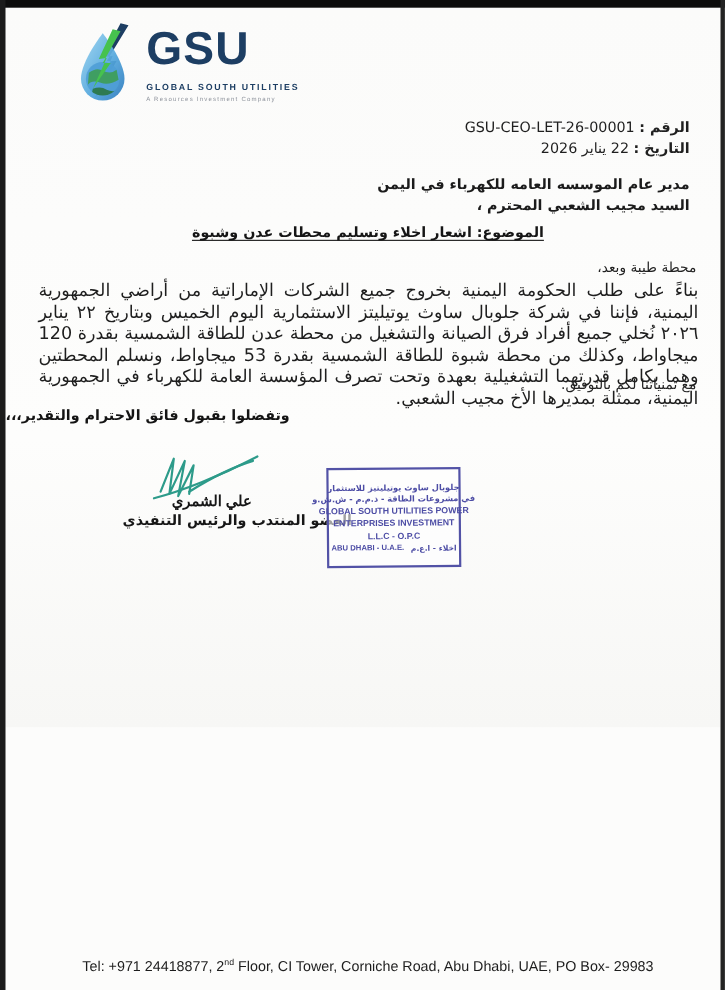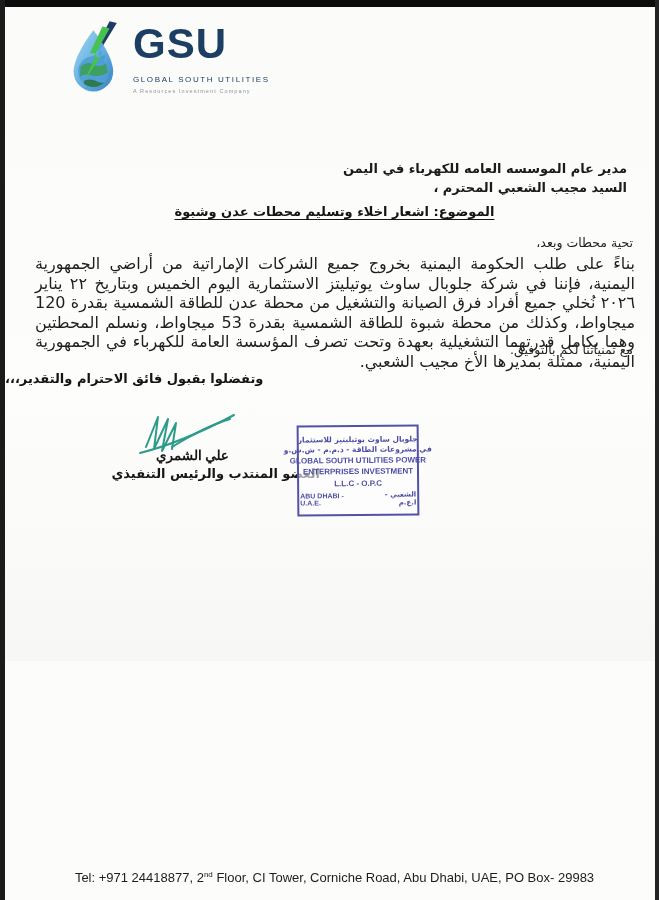--- a/index.html
+++ b/index.html
@@ -16,21 +16,21 @@
 
   
   .logo{position:absolute;left:60px;top:8px;width:190px;height:92px;}
   .logo-mark{position:absolute;left:5px;top:6px;width:54px;height:76px;}
   .logo-text{position:absolute;left:68px;top:8px;width:120px;}
   .logo-gsu{
     font-family:"Liberation Sans", sans-serif;font-weight:bold;
     font-size:42px;line-height:42px;color:#1d3e63;letter-spacing:1px;
   }
   .logo-sub{
-    font-family:"Liberation Sans", sans-serif;font-weight:normal;
+    font-family:"Liberation Sans", sans-serif;font-weight:bold;
     font-size:8px;color:#1d3e63;letter-spacing:1.6px;margin-top:10px;white-space:nowrap;
   }
   .logo-tagline{
     font-family:"Liberation Sans", sans-serif;
     font-size:5.5px;color:#8d929b;letter-spacing:1.1px;margin-top:4px;white-space:nowrap;
   }
 
   
   .meta{position:absolute;right:28px;top:100px;direction:rtl;text-align:right;color:#1f1f1f;}
   .meta-row{font-size:13px;line-height:19px;}
@@ -123,31 +123,41 @@
 
       <polygon points="36,6 22,36 30,35 16,66 34,40 26,40 44,8" fill="#46c24e"></polygon>
     </svg>
     <div class="logo-text">
       <div class="logo-gsu">GSU</div>
       <div class="logo-sub">GLOBAL SOUTH UTILITIES</div>
       <div class="logo-tagline">A Resources Investment Company</div>
     </div>
   </div>
 
+  <div class="meta">
+    <div class="meta-row">
+      <span class="meta-label">الرقم :</span>
+      <span class="meta-value">GSU-CEO-LET-26-00001</span>
+    </div>
+    <div class="meta-row">
+      <span class="meta-label">التاريخ :</span>
+      <span class="meta-value">22 يناير 2026</span>
+    </div>
+  </div>
 
   <div class="recipient">
     <div>مدير عام الموسسه العامه للكهرباء في اليمن</div>
     <div>السيد مجيب الشعبي   المحترم ،</div>
   </div>
 
   <div class="subject">
     <span>الموضوع: اشعار اخلاء وتسليم محطات عدن وشبوة</span>
   </div>
 
-  <div class="greeting">تحية محطات وبعد،</div>
+  <div class="greeting">محطة طيبة وبعد،</div>
 
   <div class="body-par">بناءً على طلب الحكومة اليمنية بخروج جميع الشركات الإماراتية من أراضي الجمهورية اليمنية، فإننا في شركة جلوبال ساوث يوتيليتز الاستثمارية اليوم الخميس وبتاريخ ٢٢ يناير ٢٠٢٦ نُخلي جميع أفراد فرق الصيانة والتشغيل من محطة عدن للطاقة الشمسية بقدرة 120 ميجاواط، وكذلك من محطة شبوة للطاقة الشمسية بقدرة 53 ميجاواط، ونسلم المحطتين وهما بكامل قدرتهما التشغيلية بعهدة وتحت تصرف المؤسسة العامة للكهرباء في الجمهورية اليمنية، ممثلة بمديرها الأخ مجيب الشعبي.</div>
 
   <div class="closing-wish">مع تمنياتنا لكم بالتوفيق.</div>
 
   <div class="closing-regards">وتفضلوا بقبول فائق الاحترام والتقدير،،،</div>
 
   <svg class="sig-scribble" viewBox="0 0 120 56">
     <g fill="none" stroke="#2d9b8a" stroke-width="2" stroke-linecap="round" stroke-linejoin="round">
       <path d="M16 46 L28 16 L24 48 L38 18 L32 50 L46 22 L42 48"></path>
@@ -159,21 +169,21 @@
   <div class="sig-title">العضو المنتدب والرئيس التنفيذي</div>
 
   <div class="stamp">
     <div class="stamp-ar">جلوبال ساوث يوتيليتيز للاستثمار</div>
     <div class="stamp-ar">في مشروعات الطاقة - ذ.م.م - ش.ش.و</div>
     <div class="stamp-en">GLOBAL SOUTH UTILITIES POWER</div>
     <div class="stamp-en">ENTERPRISES INVESTMENT</div>
     <div class="stamp-llc">L.L.C - O.P.C</div>
     <div class="stamp-bottom">
       <span class="en">ABU DHABI - U.A.E.</span>
-      <span class="ar">الشعبي - ا.ع.م</span>
+      <span class="ar">اخلاء - ا.ع.م</span>
     </div>
   </div>
 
   <div class="footer">
     <span>Tel: +971 24418877, 2</span><sup>nd</sup><span> Floor, CI Tower, Corniche Road, Abu Dhabi, UAE, PO Box- 29983</span>
   </div>
 
 </div>
 
 <div class="photo-top-bar"></div>

